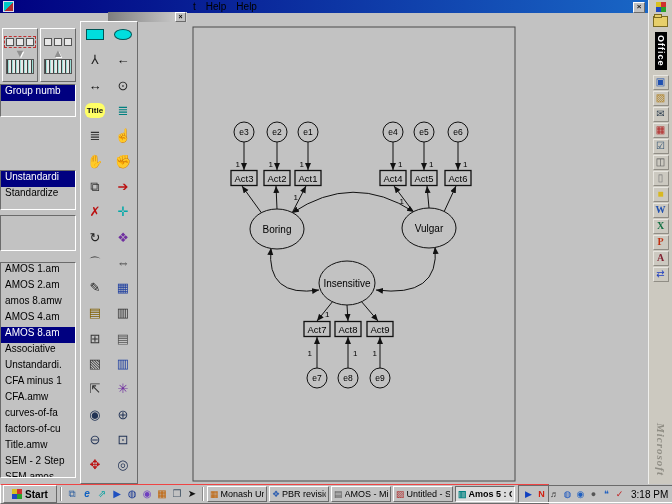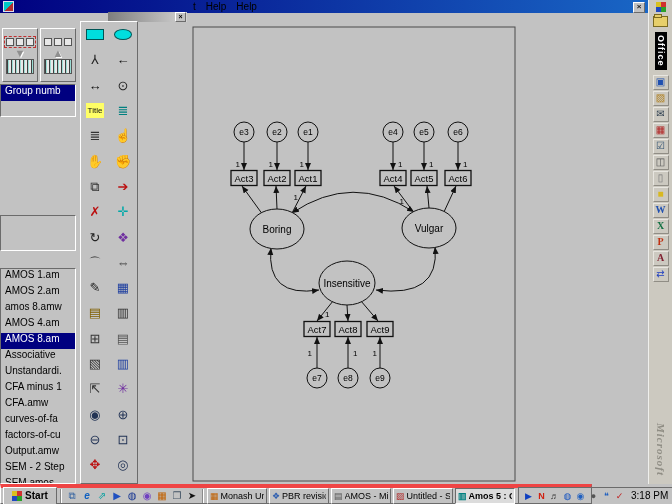--- a/index.html
+++ b/index.html
@@ -27,21 +27,21 @@
     background:linear-gradient(to right,#7e7e7e,#d2d2d2);display:flex;justify-content:flex-end;align-items:center;padding-right:1px;box-sizing:border-box;}
   .tool-close{width:9px;height:8px;background:#c2c2c2;font-size:7px;line-height:7px;text-align:center;font-weight:bold;}
 
   
   .toolpanel{position:absolute;left:80px;top:21px;width:58px;height:463px;background:#c2c2c2;
     box-sizing:border-box;overflow:hidden;}
   .trow{display:flex;height:25.3px;}
   .tcell{flex:1;display:flex;align-items:center;justify-content:center;font-size:13px;line-height:13px;}
   .tshape{width:16px;height:9px;background:#00dede;border:1px solid #005555;}
   .tshape.ellipse{border-radius:50%;}
-  .ttext{font-size:8px;font-weight:normal;padding:1px 2px;}
+  .ttext{font-size:8px;font-weight:bold;padding:1px 2px;border-radius:6px;}
 
   
   .diagbtn{position:absolute;top:28px;width:36px;height:54px;background:#c2c2c2;display:flex;flex-direction:column;
     align-items:center;justify-content:center;gap:1px;box-sizing:border-box;}
   .mini-squares{display:flex;gap:2px;padding:1px;}
   .dashed .mini-squares{outline:1px dashed #c03030;}
   .mini-squares span{width:6px;height:6px;border:1px solid #555;background:#e8e8e8;display:block;}
   .mini-arrow{font-size:11px;line-height:10px;color:#8f8f8f;text-shadow:1px 1px 0 #fff;}
   .mini-bars{width:26px;height:13px;border:1px solid #555;
     background:repeating-linear-gradient(90deg,#404040 0 1px,#9adbd3 1px 2px,#e8e8e8 2px 4px);}
@@ -63,22 +63,22 @@
   .office-label{writing-mode:vertical-rl;background:#000;color:#fff;font-size:9px;font-weight:bold;
     padding:3px 1px;margin-top:5px;letter-spacing:1px;}
   .office-icons{display:flex;flex-direction:column;align-items:center;margin-top:5px;gap:1px;}
   .oicon{width:16px;height:15px;background:#ccc9c0;display:flex;align-items:center;justify-content:center;
     font-size:10px;line-height:10px;border:1px solid;border-color:#e8e6e0 #908d85 #908d85 #e8e6e0;box-sizing:border-box;}
   .oicon.otext{font-weight:bold;font-family:"Liberation Serif",serif;}
   .ms-brand{writing-mode:vertical-rl;margin-top:auto;margin-bottom:8px;color:#8f8d84;
     font-family:"Liberation Serif",serif;font-style:italic;font-weight:bold;font-size:11px;letter-spacing:1px;}
 
   
-  .taskbar{position:absolute;left:0;top:484px;width:592px;height:20px;background:#c2c2c2;
-    border-top:4px solid #ef4444;display:flex;align-items:center;padding:0 2px;box-sizing:border-box;gap:3px;}
+  .taskbar{position:absolute;left:0;top:484px;width:549px;height:20px;background:#c2c2c2;
+    border-top:1px solid #ef4444;display:flex;align-items:center;padding:0 2px;box-sizing:border-box;gap:3px;}
   .startbtn{width:52px;height:16px;display:flex;align-items:center;justify-content:center;gap:3px;
     font-size:10px;font-weight:bold;background:#c2c2c2;flex:none;}
   .winflag{width:10px;height:10px;background:conic-gradient(#d03030 0 25%,#2aa02a 0 50%,#2048c0 0 75%,#d8c020 0);}
   .tb-sep{width:1px;height:14px;background:#8a8a8a;border-right:1px solid #fff;flex:none;}
   .quick{display:flex;align-items:center;gap:1px;flex:none;}
   .qicon{width:14px;text-align:center;font-size:10px;line-height:16px;}
   .tasks{display:flex;align-items:center;gap:2px;flex:none;}
   .taskbtn{width:60px;height:16px;background:#c2c2c2;display:flex;align-items:center;gap:2px;
     padding:0 2px;box-sizing:border-box;font-size:9px;overflow:hidden;}
   .taskbtn.active{border-color:#6b6b6b #ffffff #ffffff #6b6b6b;background:#dcdcdc;font-weight:bold;}
@@ -210,34 +210,38 @@
         <span></span>
         <span></span>
       </div>
     <div class="mini-arrow">▲</div>
     <div class="mini-bars"></div>
   </div>
 
   <div class="sidebox sunken" id="groups-box" style="top:84px;height:33px;">
       <div class="srow sel">Group numb</div>
     </div>
+  <div class="sidebox sunken" id="output-box" style="top:170px;height:40px;">
+      <div class="srow sel">Unstandardi</div>
+      <div class="srow">Standardize</div>
+    </div>
   <div class="sidebox sunken" id="empty-box" style="top:215px;height:36px;"></div>
-  <div class="sidebox sunken" id="files-box" style="top:268px;height:216px;">
+  <div class="sidebox sunken" id="files-box" style="top:262px;height:216px;">
       <div class="srow">AMOS 1.am</div>
       <div class="srow">AMOS 2.am</div>
       <div class="srow">amos 8.amw</div>
       <div class="srow">AMOS 4.am</div>
       <div class="srow sel">AMOS 8.am</div>
       <div class="srow">Associative</div>
       <div class="srow">Unstandardi.</div>
       <div class="srow">CFA minus 1</div>
       <div class="srow">CFA.amw</div>
       <div class="srow">curves-of-fa</div>
       <div class="srow">factors-of-cu</div>
-      <div class="srow">Output.amw</div>
+      <div class="srow">Title.amw</div>
       <div class="srow">SEM - 2 Step</div>
       <div class="srow">SEM amos</div>
       <div class="srow">SEM.amw</div>
     </div>
 
   <svg id="diagram-svg" width="508" height="459" viewBox="140 25 508 459">
       <defs>
         <marker id="ah" markerWidth="8" markerHeight="7" refX="7" refY="3" orient="auto-start-reverse" markerUnits="userSpaceOnUse">
           <path d="M0,0 L7,3 L0,6 Z" fill="#111"></path>
         </marker>

